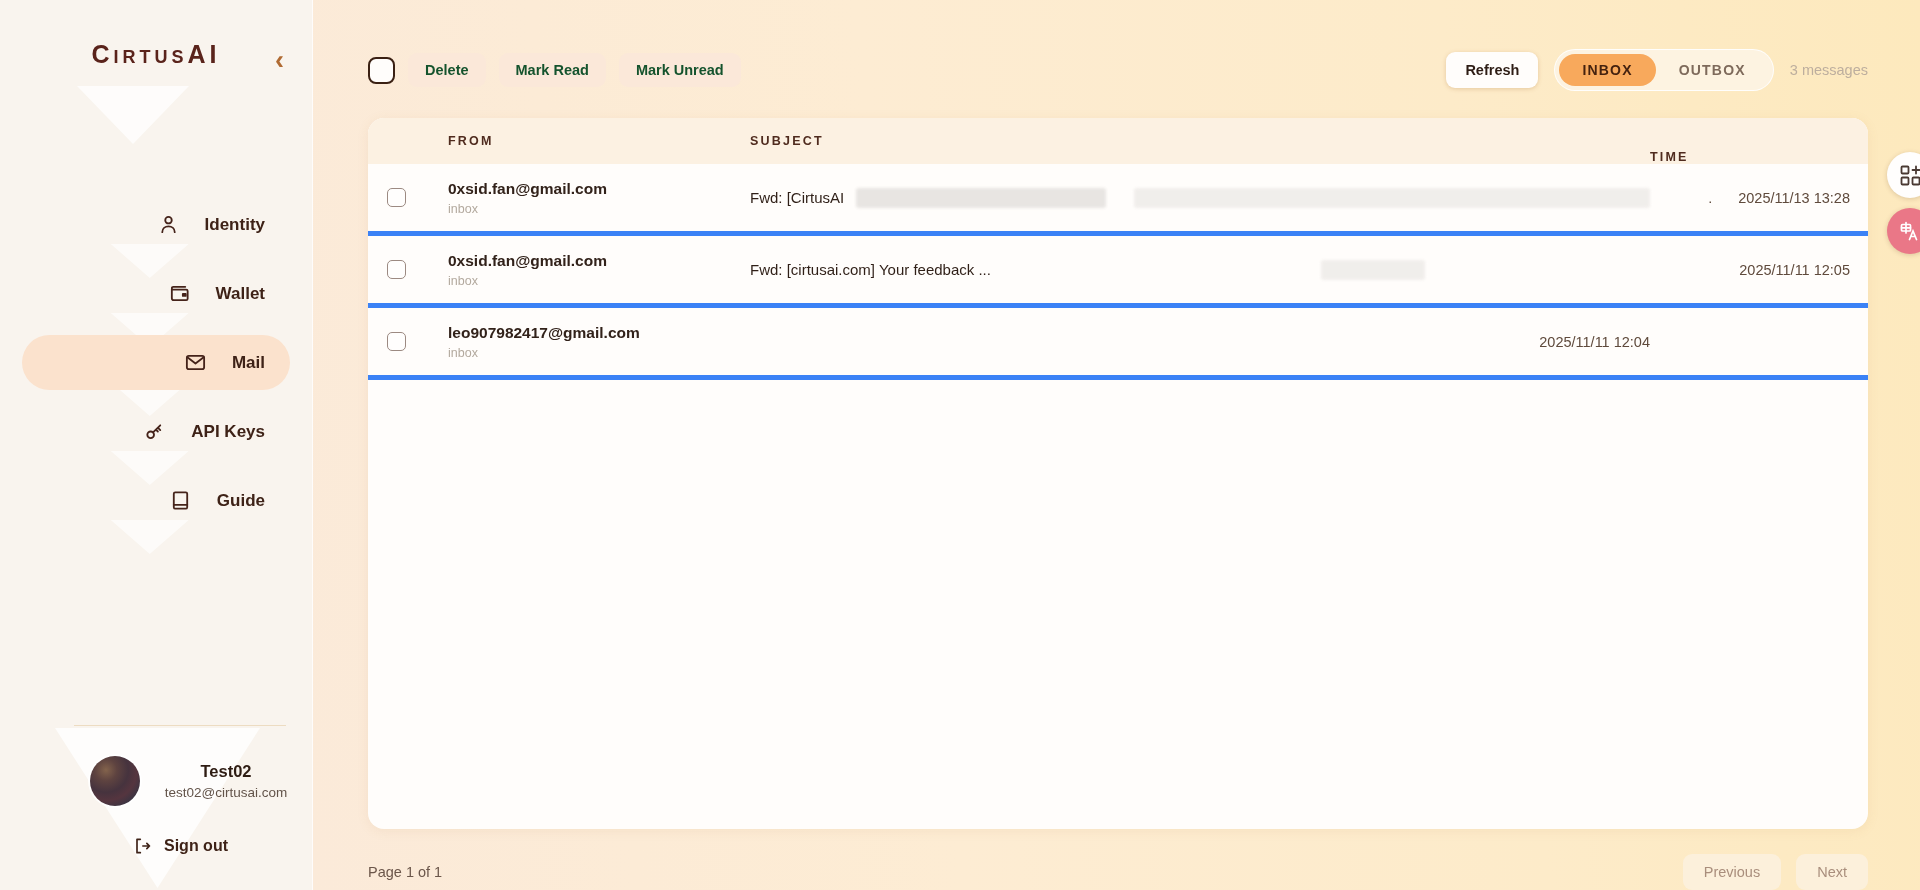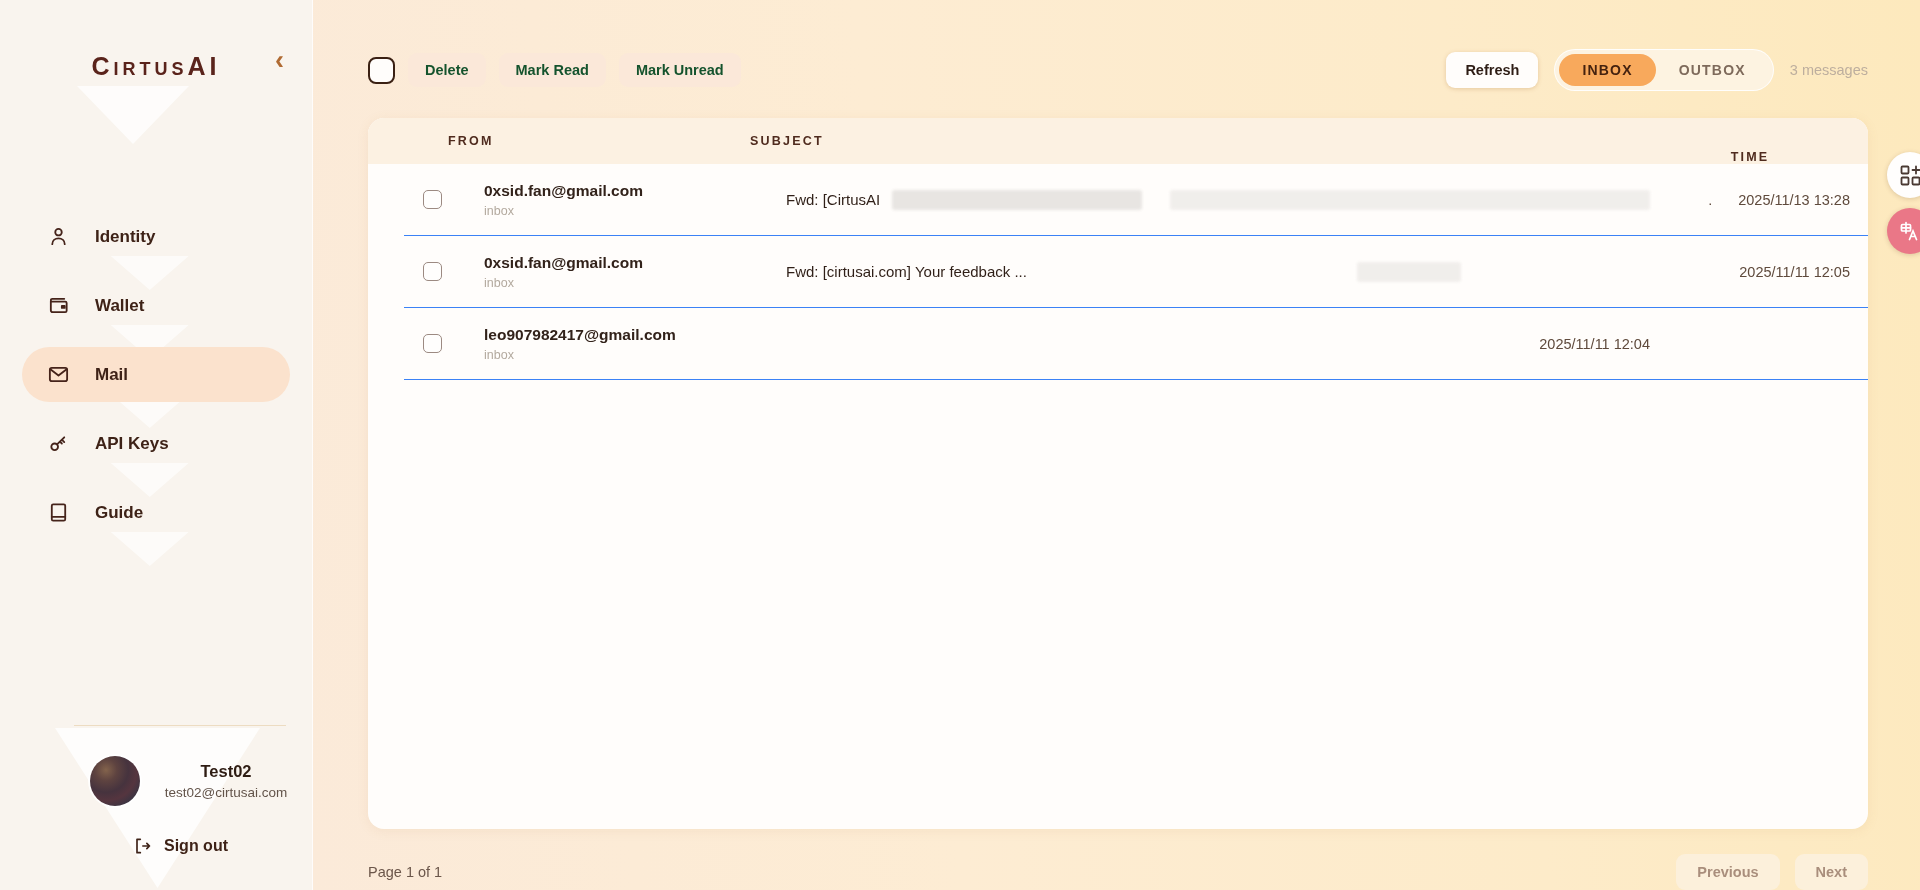--- a/index.html
+++ b/index.html
@@ -7,30 +7,30 @@
   body { font-family:"Liberation Sans", sans-serif; display:flex; background:#fdeccb; }
 
   
   .sidebar { width:313px; height:100%; background:#f9f4ee; position:relative;
              display:flex; flex-direction:column; border-right:1px solid rgba(255,255,255,.75); }
   .wm-tri { position:absolute; background:rgba(255,255,255,.75);
             clip-path:polygon(0 0,100% 0,50% 100%); pointer-events:none; }
   .wm-logo { left:77px; top:86px; width:112px; height:58px; }
   .wm-bottom { left:55px; top:728px; width:205px; height:160px; background:rgba(255,255,255,.8); }
 
-  .logo-row { position:relative; padding-top:52px; text-align:center; }
+  .logo-row { position:relative; padding-top:40px; text-align:center; }
   .logo { font-size:25px; font-weight:700; letter-spacing:4px; color:#5a231b;
           font-variant:small-caps; }
   .collapse-btn { position:absolute; right:28px; top:50px; font-size:27px; line-height:20px;
                   color:#b06a32; background:none; border:none; cursor:pointer; font-weight:700; }
 
   .nav { margin-top:128px; padding:0 22px; display:flex; flex-direction:column; gap:14px; position:relative; z-index:1; }
   .nav-item { position:relative; display:flex; align-items:center; gap:25px;
               padding:16px 25px; border-radius:999px; color:#3e2217; font-size:17px;
-              font-weight:600; cursor:pointer; }
+              font-weight:600; cursor:pointer;justify-content:flex-end; }
   .nav-item::after { content:""; position:absolute; left:50%; bottom:-26px; transform:translateX(-58%);
                      width:78px; height:34px; background:rgba(255,255,255,.65);
                      clip-path:polygon(0 0,100% 0,50% 100%); z-index:-1; }
   .nav-item.active { background:#fbe2cd; }
   .nav-ic { width:23px; height:23px; flex:0 0 23px; display:block; }
   .nav-ic svg { width:100%; height:100%; stroke:#45231a; fill:none; stroke-width:1.9;
                 stroke-linecap:round; stroke-linejoin:round; }
 
   .side-footer { margin-top:auto; position:relative; padding-bottom:34px;padding-left:48px; }
   .side-div { border-top:1px solid #eddcc2; margin:0 26px 30px; }
@@ -72,43 +72,43 @@
 
   
   .card { margin-top:30px; background:#fffdfb; border-radius:16px; height:860px;
           box-shadow:0 2px 12px rgba(190,140,80,.10); overflow:hidden;
           display:flex; flex-direction:column; }
   .tgrid { display:grid; grid-template-columns:62px 320px 1fr 200px; align-items:center;
            padding-right:18px; }
   .thead { background:#fcf1e2; height:46px; }
   .th { font-size:12.5px; font-weight:700; letter-spacing:2.2px; color:#4f2b1e; }
   .th-from { padding-left:18px; }
-  .th-time { text-align:center;margin-top:32px; }
-  .trow { height:72px; border-bottom:1px solid #3b82f6;margin-left:36px; }
+  .th-time { text-align:left;margin-top:32px; }
+  .trow { height:72px; border-bottom:5px solid #3b82f6; }
   .cbx-cell { padding-left:19px; }
   .cbx-row { width:19px; height:19px; border:1.8px solid #9c8a82; border-radius:5px;
              background:#fffefd; cursor:pointer; }
   .from-cell { padding-left:18px; }
   .from-email { font-size:15.5px; font-weight:700; color:#32221a; }
   .folder { font-size:12.5px; color:#b3a99e; margin-top:4px; }
   .subj-cell { display:flex; align-items:center; font-size:15px; color:#2f1f17; min-width:0; }
   .redact { height:20px; border-radius:3px; background:#e8e5e2; filter:blur(1.6px); flex:0 0 auto; }
   .redact.flex { flex:1 1 auto; }
   .redact.faint { opacity:.62; }
   .time-cell { display:flex; justify-content:flex-end; align-items:center;
                color:#5f4a3c; font-size:14.5px; }
   .time-prefix { color:#5f4a3c; margin-right:26px; }
   .tfill { flex:1; }
 
   
   .pager { margin-top:25px; display:flex; align-items:center; }
   .page-info { color:#6b564a; font-size:14.5px; }
   .pg-btns { margin-left:auto; display:flex; gap:15px; }
   .pg-btn { background:#fcf0db; color:#a98e7c; border:none; border-radius:9px;
-            padding:10px 21px; font-size:14.5px; font-weight:700; cursor:pointer;
+            padding:10px 21px; font-size:14.5px; font-weight:400; cursor:pointer;
             font-family:inherit; }
 
   
   .edge { position:fixed; right:-13px; top:152px; display:flex; flex-direction:column;
           gap:10px; z-index:5; }
   .edge-circle { width:46px; height:46px; border-radius:50%; background:#fffefd;
                  box-shadow:0 1px 5px rgba(90,50,20,.2); display:flex; align-items:center;
                  justify-content:center; cursor:pointer; border:none; }
   .edge-circle.pink { background:#ea7787; }
 </style>

